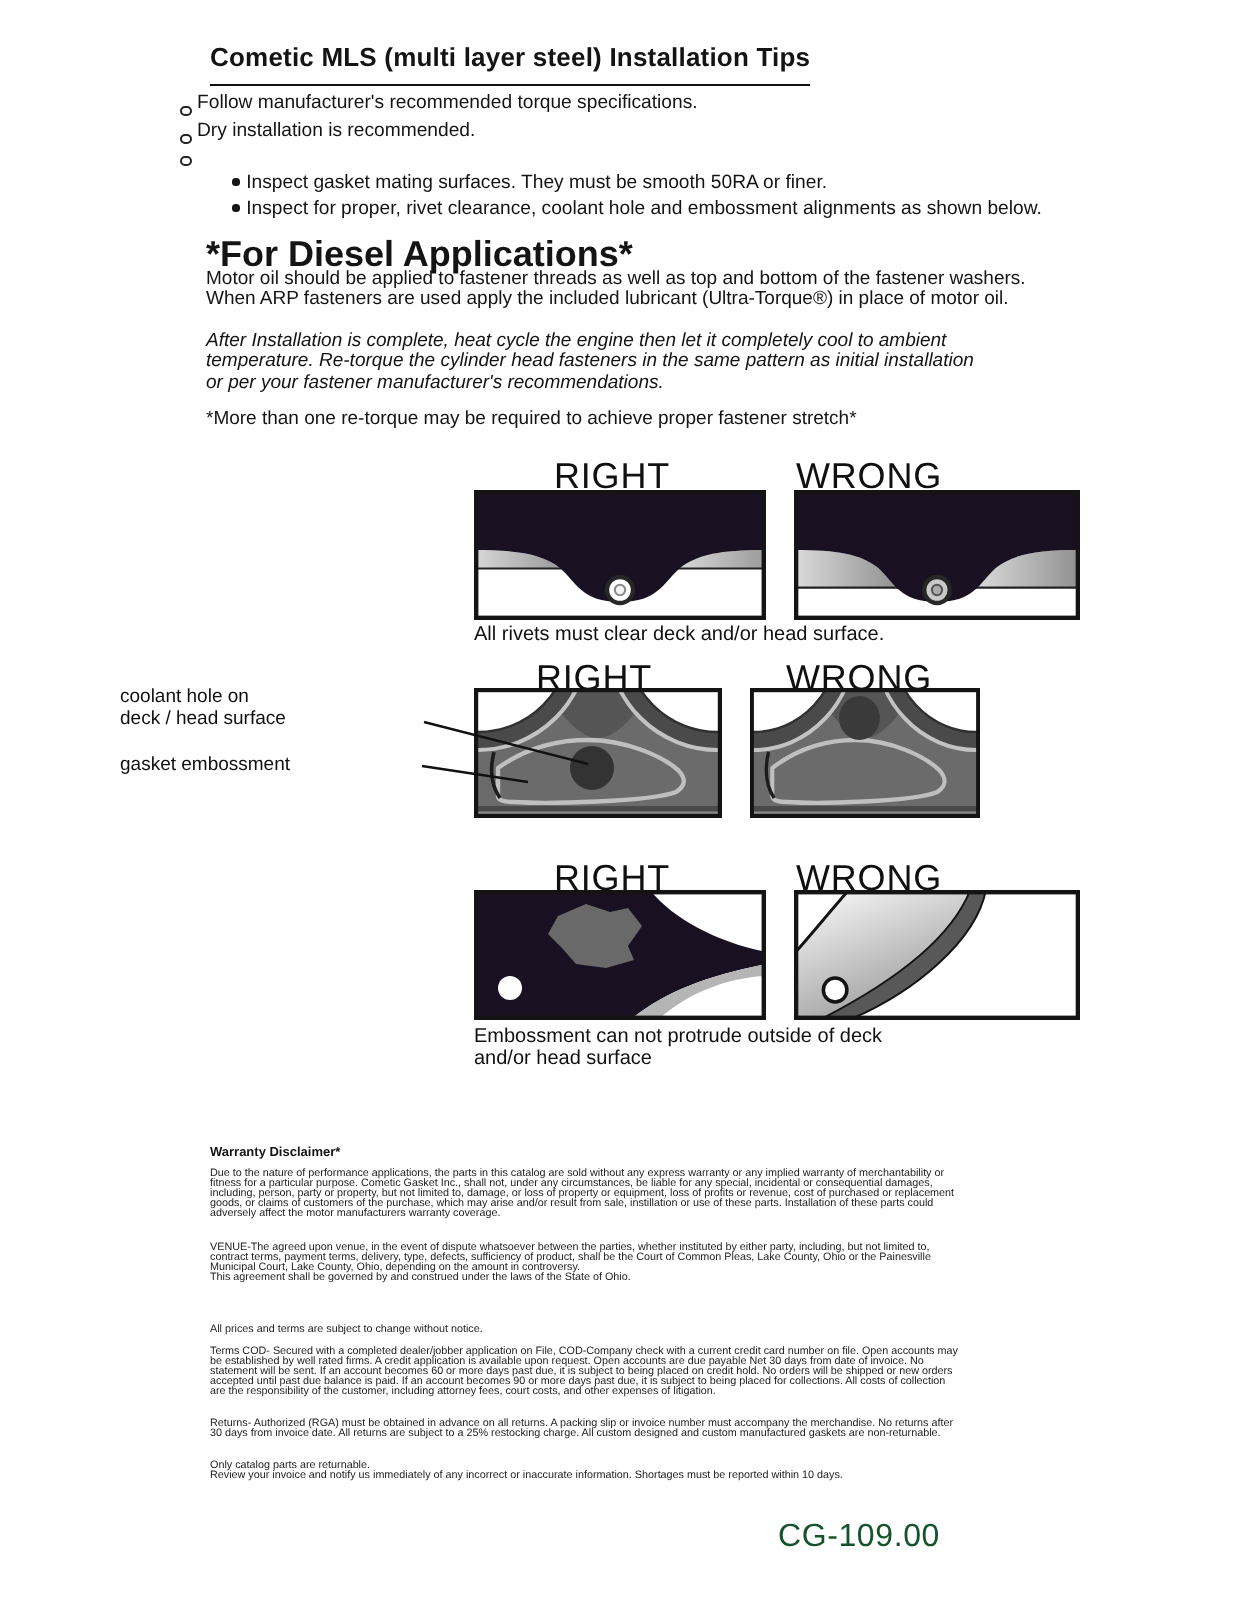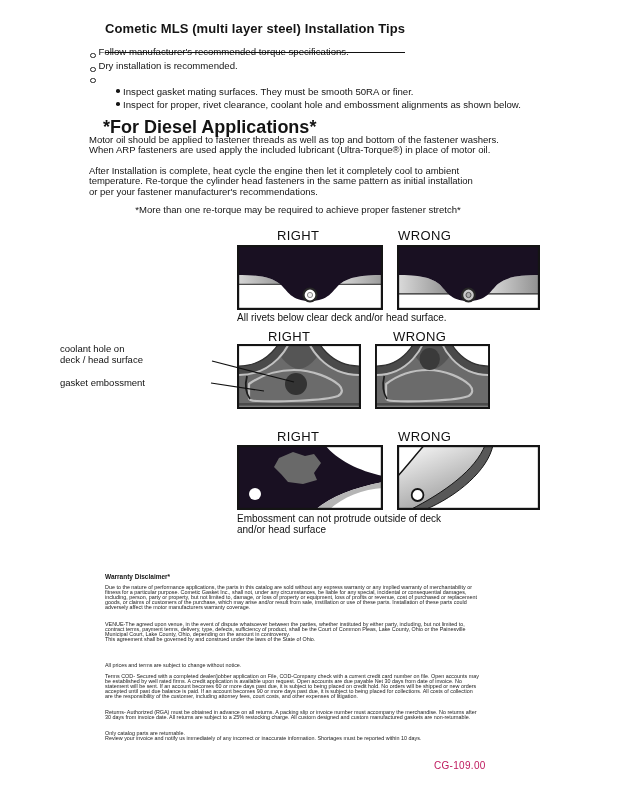--- a/index.html
+++ b/index.html
@@ -3,35 +3,35 @@
 <meta charset="utf-8">
 <style>
   html,body{margin:0;padding:0;background:#ffffff;}
   .page{
     position:relative;width:618px;height:800px;background:#ffffff;
     font-family:"Liberation Sans", sans-serif;color:#141414;overflow:hidden;
   }
   .abs{position:absolute;}
   .title{
     left:105px;top:21px;font-size:13px;font-weight:bold;letter-spacing:.1px;
-    border-bottom:1.5px solid #111;padding-bottom:16px;
+    border-bottom:1.5px solid #111;padding-bottom:6px;
   }
   .bullets{left:90px;top:46px;font-size:9.6px;line-height:12px;}
   .b-row{display:flex;align-items:flex-end;margin-bottom:2.2px;}
   .b-mark{width:3.5px;height:3.5px;border:1px solid #222;border-radius:50%;margin:3.5px 3px 0 0;flex:none;}
   .sb-row{display:flex;align-items:flex-start;margin:0 0 1.2px 26px;}
   .sb-mark{width:3.6px;height:3.6px;background:#161616;border-radius:50%;margin:3.5px 3.5px 0 0;flex:none;}
   .h2{left:103px;top:117px;font-size:18px;font-weight:bold;}
-  .para{left:89px;width:418px;font-size:9.5px;line-height:10.4px;white-space:pre-line;}
-  .dg-label{font-size:13px;letter-spacing:.4px;color:#101010;}
+  .para{left:103px;width:418px;font-size:9.5px;line-height:10.4px;white-space:pre-line;}
+  .dg-label{font-size:18px;letter-spacing:.4px;color:#101010;}
   .caption{font-size:10px;line-height:10.6px;color:#101010;white-space:pre-line;}
   .side-label{font-size:9.5px;line-height:11px;text-align:left;color:#101010;}
   .fp-head{left:105px;top:573px;font-size:6.5px;font-weight:bold;}
   .fp{left:105px;width:414px;font-size:5.4px;line-height:4.95px;white-space:pre-line;color:#222;}
-  .pagenum{left:389px;top:760px;font-size:10px;color:#be185d;letter-spacing:.3px;margin-left:45px;}
+  .pagenum{left:389px;top:760px;font-size:16px;color:#14532d;letter-spacing:.3px;}
   .overlay{left:0;top:0;pointer-events:none;}
   svg{display:block;}
 </style>
 </head>
 <body>
 
 <div class="page">
 
   <div class="abs title">Cometic MLS (multi layer steel) Installation Tips</div>
 
@@ -53,24 +53,24 @@
     </div>
     <div class="sb-row">
       <span class="sb-mark"></span>
       <span>Inspect for proper, rivet clearance, coolant hole and embossment alignments as shown below.</span>
     </div>
   </div>
 
   <div class="abs h2">*For Diesel Applications*</div>
   <div class="abs para" style="top:135px;">Motor oil should be applied to fastener threads as well as top and bottom of the fastener washers.
 When ARP fasteners are used apply the included lubricant (Ultra-Torque®) in place of motor oil.</div>
-  <div class="abs para" style="top:166px;">After Installation is complete, heat cycle the engine then let it completely cool to ambient
+  <div class="abs para" style="top:166px;font-style:italic;">After Installation is complete, heat cycle the engine then let it completely cool to ambient
 temperature. Re-torque the cylinder head fasteners in the same pattern as initial installation
 or per your fastener manufacturer's recommendations.</div>
-  <div class="abs para" style="top:205px;text-align:center;">*More than one re-torque may be required to achieve proper fastener stretch*</div>
+  <div class="abs para" style="top:205px;">*More than one re-torque may be required to achieve proper fastener stretch*</div>
 
   <div class="abs dg-label" style="left:277px;top:228px;">RIGHT</div>
   <div class="abs dg-label" style="left:398px;top:228px;">WRONG</div>
 
   <svg class="abs" style="left:237px;top:245px;" width="146" height="65" viewBox="0 0 146 65" preserveAspectRatio="none">
     <defs>
       <linearGradient id="gw1" x1="0" y1="0" x2="1" y2="0">
         <stop offset="0" stop-color="#d8d8d8"></stop>
           <stop offset="1" stop-color="#9a9a9a"></stop>
       </linearGradient>
@@ -95,21 +95,21 @@
     <rect x="0" y="0" width="146" height="65" fill="#ffffff"></rect>
     <path d="M0,30 C22,30 34,32 43,39 C47,42.5 50,46 54,48.5 L0,48.5 Z" fill="url(#gw2)"></path>
     <path d="M146,30 C124,30 112,32 103,39 C99,42.5 96,46 92,48.5 L146,48.5 Z" fill="url(#gw2)"></path>
     <line x1="0" y1="48.8" x2="146" y2="48.8" stroke="#222" stroke-width="1.2"></line>
     <path d="M0,0 H146 V30 C124,30 112,32 103,39 C95,46 92,56 73,56 C54,56 51,46 43,39 C34,32 22,30 0,30 Z" fill="#191022"></path>
     <circle cx="73" cy="50" r="6.5" fill="#c9c9c9" stroke="#262626" stroke-width="2.2"></circle>
     <circle cx="73" cy="50" r="2.6" fill="#ababab" stroke="#555" stroke-width="1"></circle>
     <rect x="1" y="1" width="144" height="63" fill="none" stroke="#141414" stroke-width="2.4"></rect>
   </svg>
 
-  <div class="abs caption" style="left:237px;top:313px;">All rivets below clear deck and/or head surface.</div>
+  <div class="abs caption" style="left:237px;top:313px;">All rivets must clear deck and/or head surface.</div>
 
   <div class="abs dg-label" style="left:268px;top:329px;">RIGHT</div>
   <div class="abs dg-label" style="left:393px;top:329px;">WRONG</div>
 
   <div class="abs side-label" style="left:60px;top:343px;width:150px;white-space:pre-line;">coolant hole on
 deck / head surface</div>
   <div class="abs side-label" style="left:60px;top:377px;width:150px;">gasket embossment</div>
 
   <svg class="abs" style="left:237px;top:344px;" width="124" height="65" viewBox="0 0 124 65" preserveAspectRatio="none">
     <rect x="0" y="0" width="124" height="65" fill="#6b6b6b"></rect>

